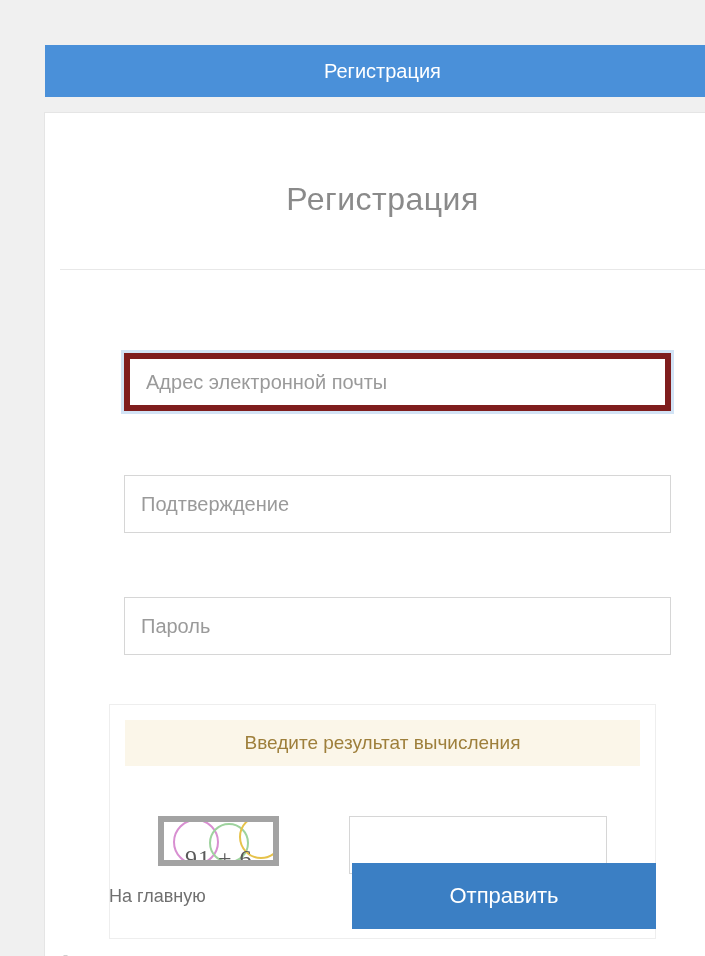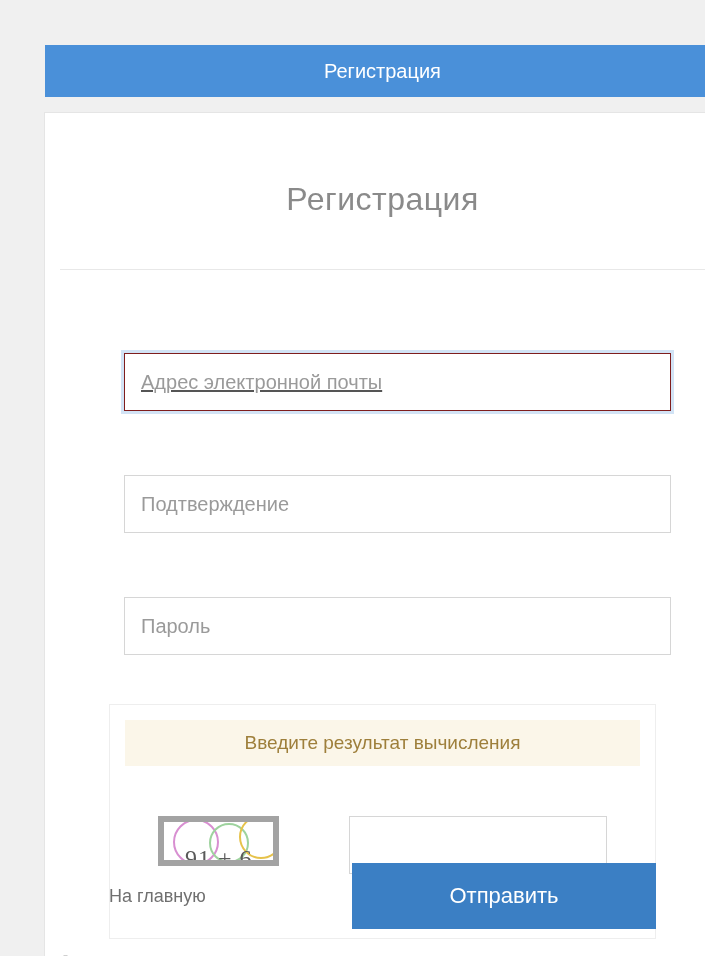--- a/index.html
+++ b/index.html
@@ -50,23 +50,22 @@
     border: 1px solid #d6d6d6;
     padding: 0 16px;
     font-size: 20px;
     color: #555;
     outline: none;
     font-family: inherit;
     background: #fff;
   }
   .text-input::placeholder { color: #9a9a9a; }
   .text-input.focused {
-    border: 1px solid #7f1d1d;
+    border: 6px solid #7f1d1d;
     box-shadow: 0 0 0 3px rgba(74,144,217,0.25);
-    text-decoration: underline;
   }
   .captcha-block {
     border: 1px solid #eee;
     margin-top: 34px;
   }
   .captcha-header {
     background: #fbf6e9;
     color: #9e7f3b;
     text-align: center;
     padding: 12px 0;

